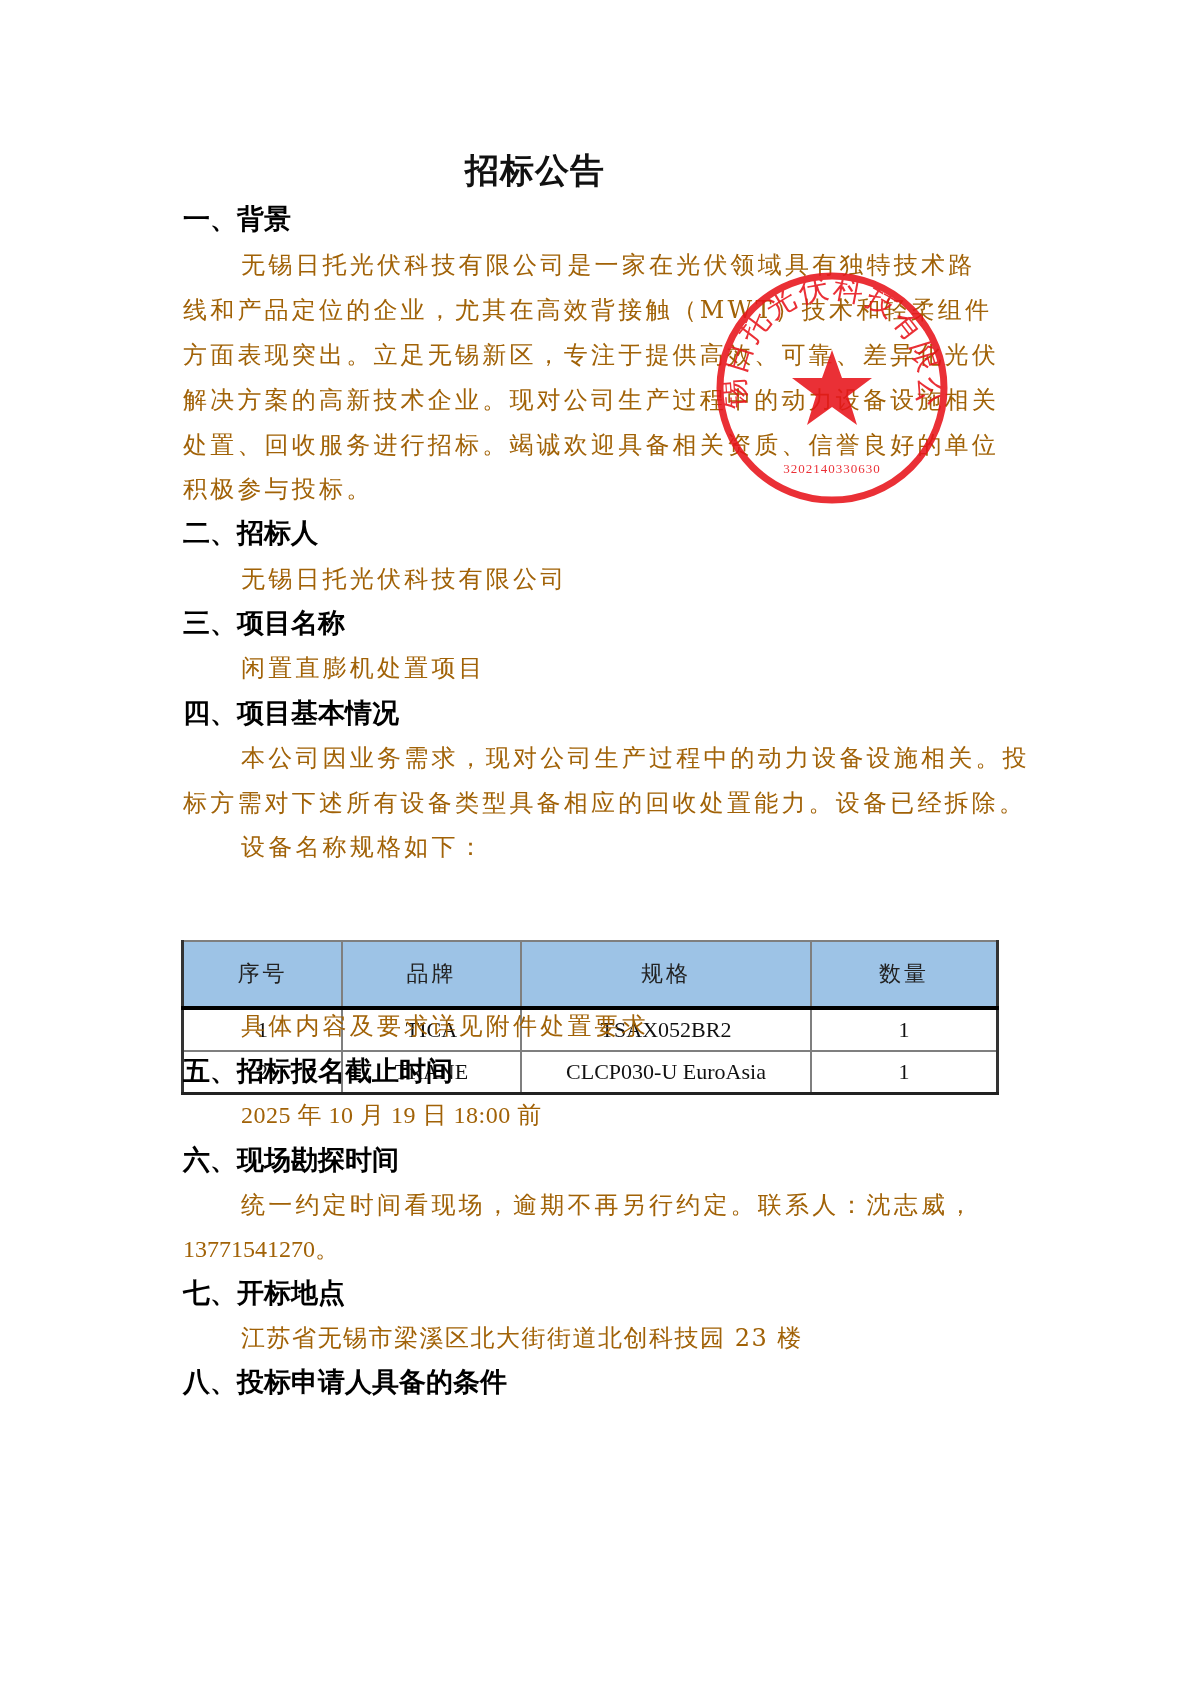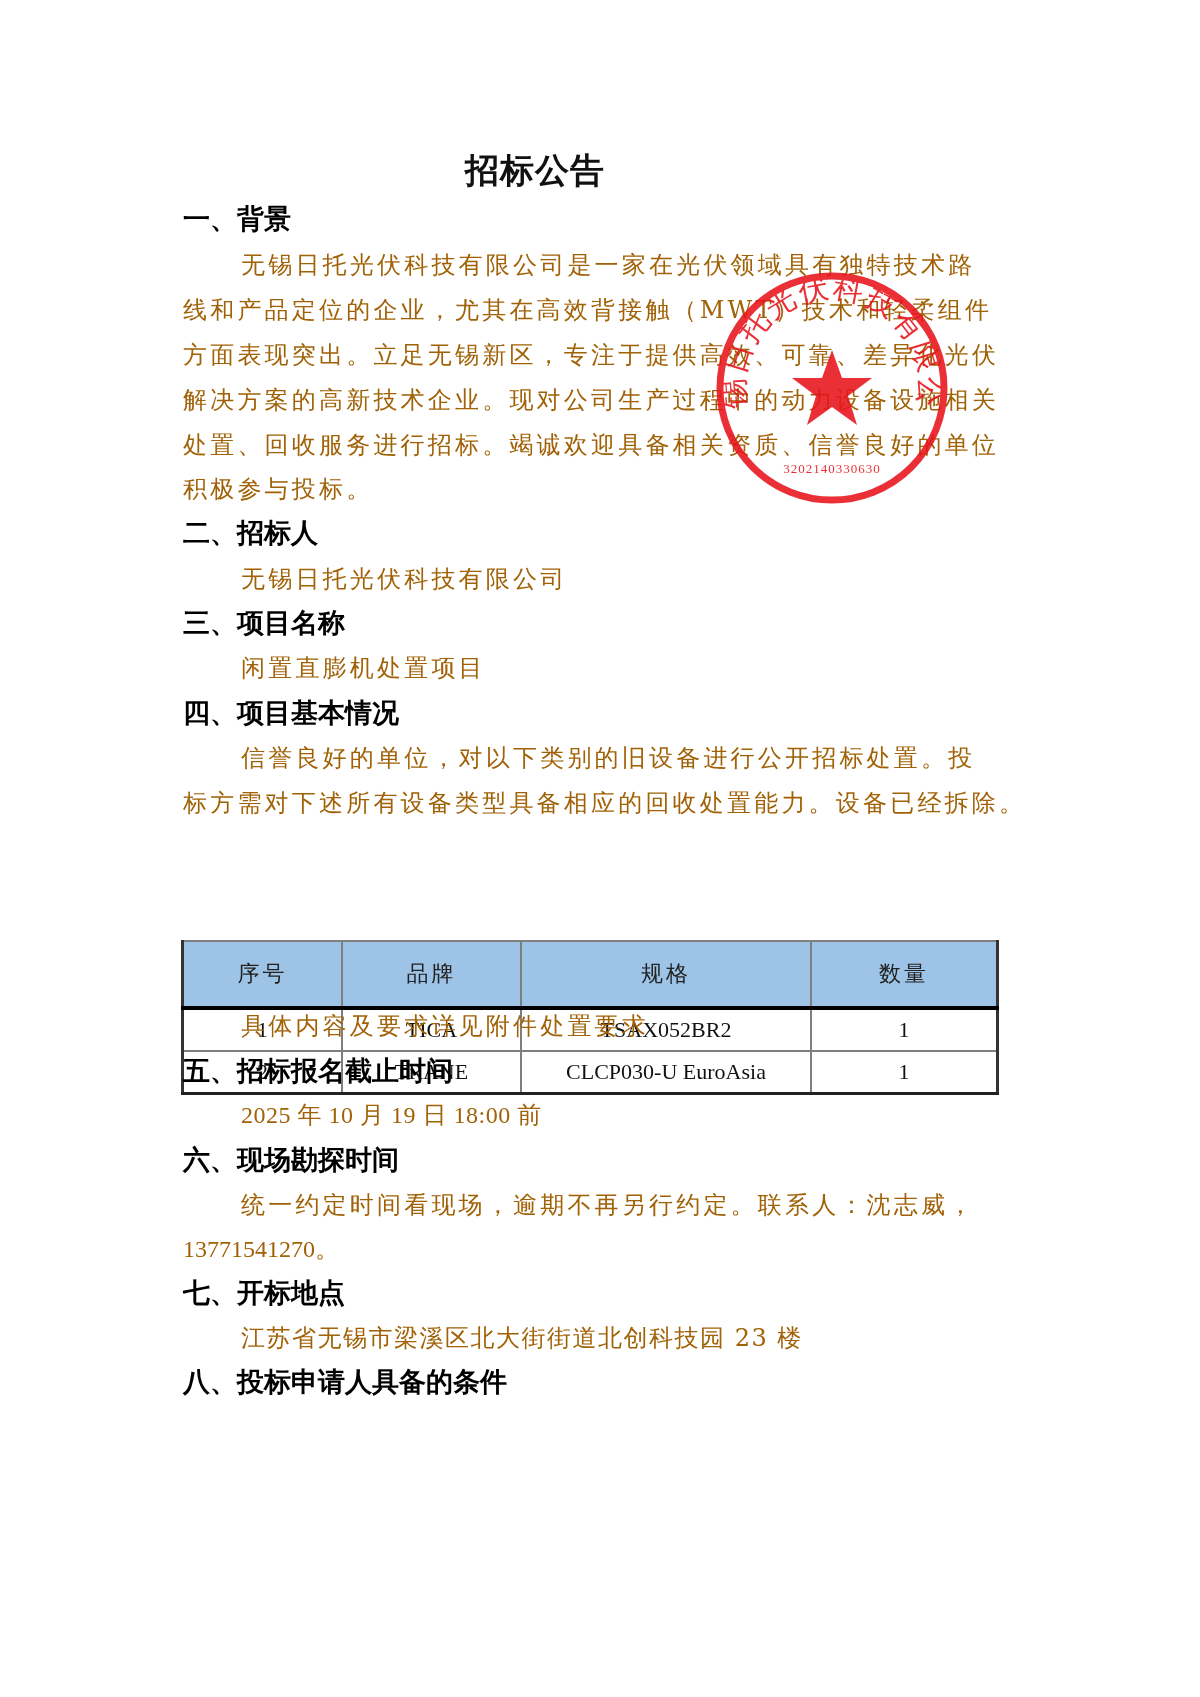--- a/index.html
+++ b/index.html
@@ -38,22 +38,23 @@
   <div class="p flush" style="top:428px">处置、回收服务进行招标。竭诚欢迎具备相关资质、信誉良好的单位</div>
   <div class="p flush" style="top:472px">积极参与投标。</div>
 
   <div class="h" style="top:516px">二、招标人</div>
   <div class="p indent" style="top:562px">无锡日托光伏科技有限公司</div>
 
   <div class="h" style="top:606px">三、项目名称</div>
   <div class="p indent" style="top:651px">闲置直膨机处置项目</div>
 
   <div class="h" style="top:696px">四、项目基本情况</div>
-  <div class="p indent" style="top:741px">信誉良好的单位，对以下类别的旧设备进行公开招标处置。投</div>
+  <div class="p indent" style="top:741px">本公司因业务需求，现对公司生产过程中的动力设备设施相关。投</div>
   <div class="p flush" style="top:786px">标方需对下述所有设备类型具备相应的回收处置能力。设备已经拆除。</div>
+  <div class="p indent" style="top:830px">设备名称规格如下：</div>
 
   <table class="equip">
     <thead>
       <tr>
         <th style="width:155px">序号</th>
         <th style="width:175px">品牌</th>
         <th style="width:286px">规格</th>
         <th>数量</th>
       </tr>
     </thead>

